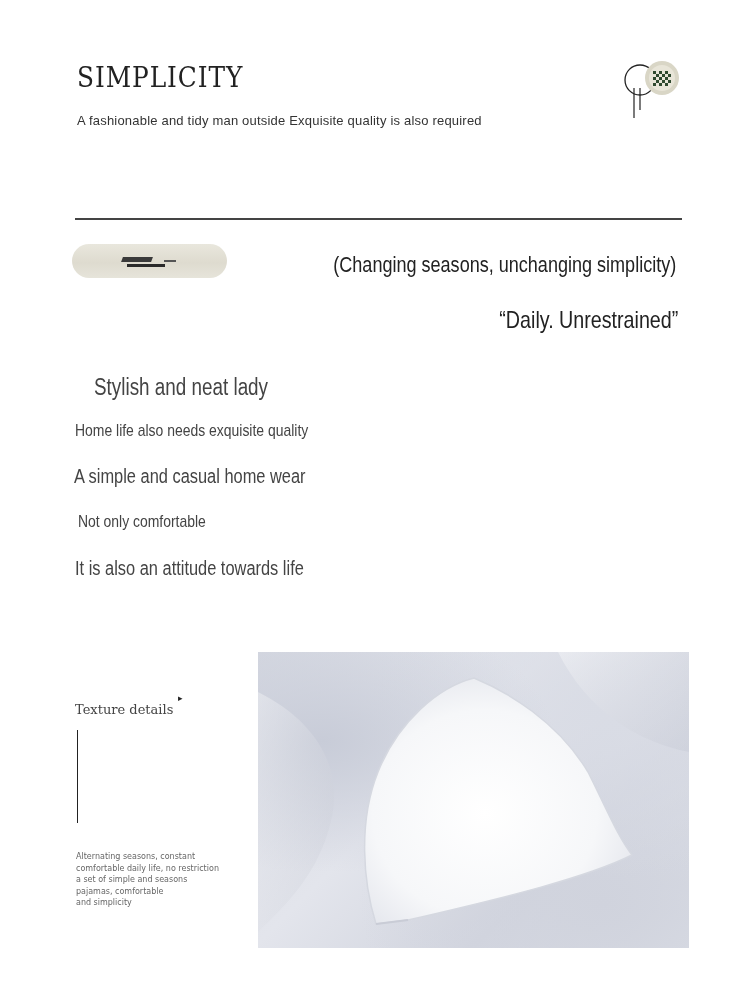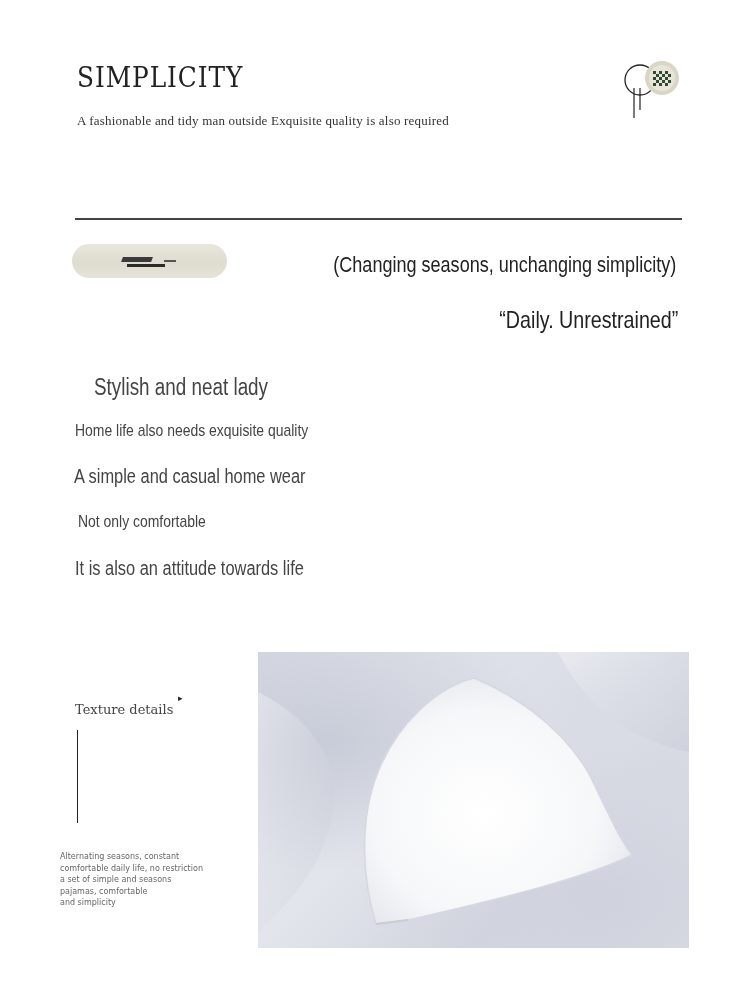--- a/index.html
+++ b/index.html
@@ -7,21 +7,21 @@
     .abs { position: absolute; }
 
     .title {
       left: 77px; top: 62px;
       font-family: "DejaVu Serif", "Liberation Serif", serif;
       font-size: 27px; letter-spacing: 1px; color: #222;
       font-weight: normal; transform: scaleX(0.92); transform-origin: left top;
     }
     .intro {
       left: 77px; top: 110px; width: 520px;
-      font-family: Liberation Serif, serif;
+      font-family: Liberation Sans, sans-serif;
       font-size: 13px; line-height: 21px; color: #333; letter-spacing: 0.2px;
     }
     .intro p { margin: 0; white-space: nowrap; }
 
     .logo { left: 620px; top: 58px; width: 64px; height: 64px; }
 
     .rule { left: 75px; top: 218px; width: 607px; height: 2px; background: #444; }
 
     .pill {
       left: 72px; top: 244px; width: 155px; height: 34px; border-radius: 17px;
@@ -50,21 +50,21 @@
     .l5 { left: 75px; top: 557px; font-size: 20px; }
 
     .texture-label {
       left: 75px; top: 690px;
       font-family: "DejaVu Serif", "Liberation Serif", serif;
       font-size: 13px; color: #444; margin-top: 12px;
     }
     .texture-arrow { left: 178px; top: 693px; font-size: 9px; color: #222; font-family: "DejaVu Sans", sans-serif; }
     .vline { left: 77px; top: 730px; width: 1px; height: 93px; background: #222; }
     .small-desc {
-      left: 60px; top: 851px; width: 170px;
+      left: 76px; top: 851px; width: 170px;
       font-family: "DejaVu Sans", sans-serif;
       font-size: 8px; line-height: 11.5px; color: #666;
     }
     .small-desc p { margin: 0; white-space: nowrap; }
 
     .photo {
       left: 258px; top: 652px; width: 431px; height: 296px; overflow: hidden;
       background:
         radial-gradient(ellipse at 15% 30%, #c8ccd8 0%, transparent 45%),
         radial-gradient(ellipse at 85% 20%, #d9dce5 0%, transparent 50%),

